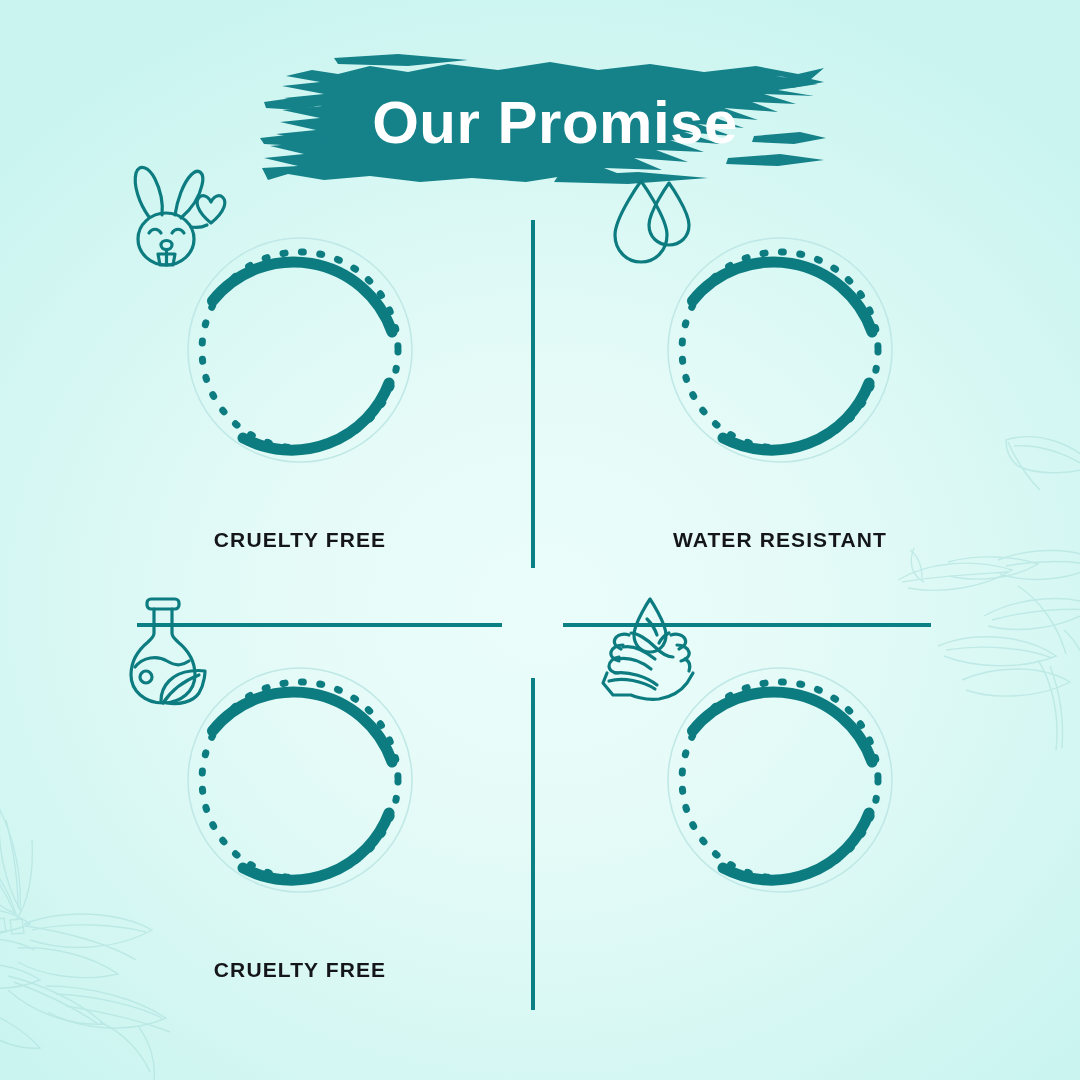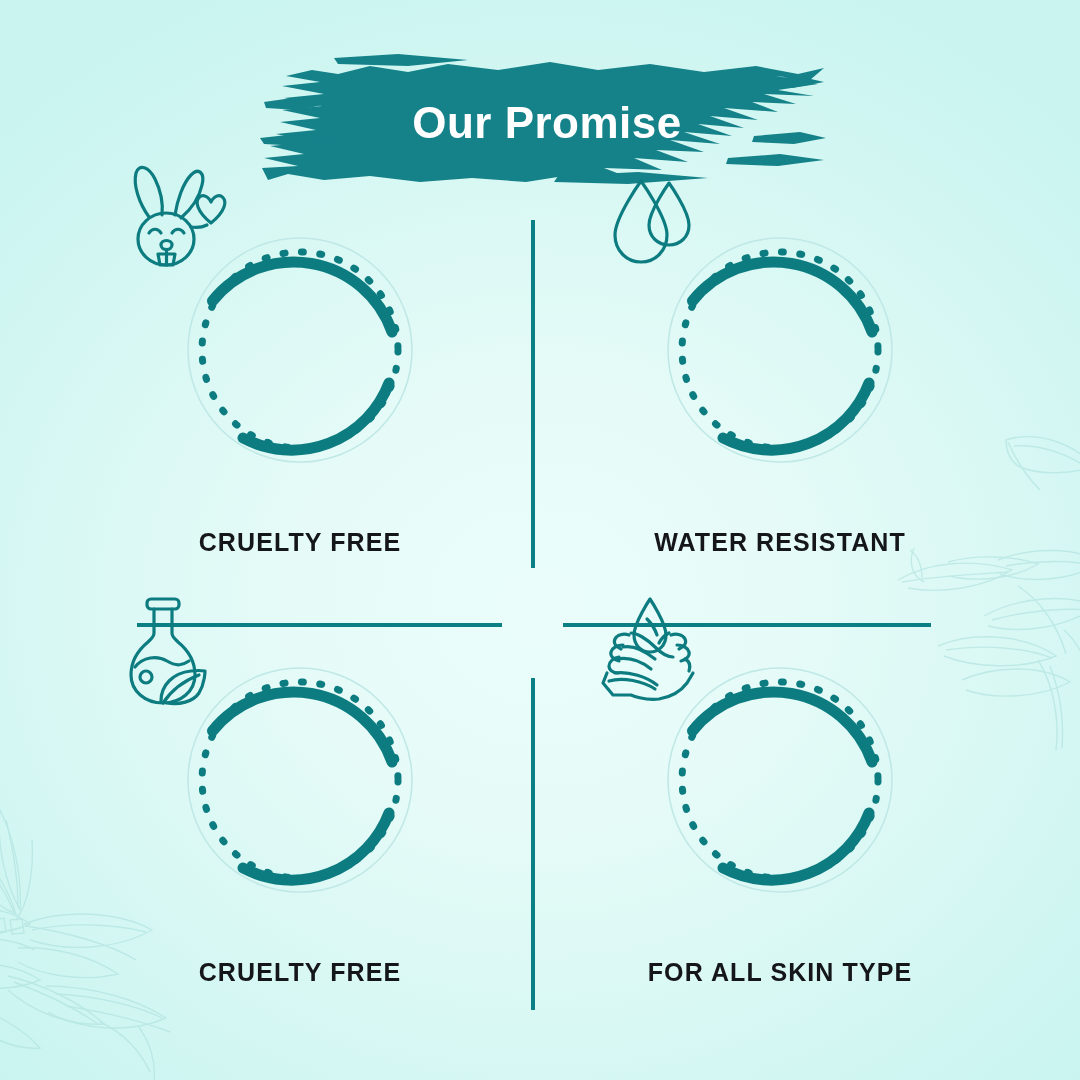--- a/index.html
+++ b/index.html
@@ -14,42 +14,42 @@
       radial-gradient(ellipse 70% 62% at 50% 56%, #eafdfa 0%, #e6fbf8 32%, #d9f8f4 62%, #c9f4f0 100%);
   }
   .bg-floral{position:absolute;pointer-events:none;opacity:.55;}
   #floral-right{right:-18px;top:430px;width:210px;height:330px;}
   #floral-bottomleft{left:-30px;bottom:-20px;width:280px;height:300px;}
 
   
   #title-band{position:absolute;left:258px;top:50px;width:570px;height:145px;}
   #title-band svg{position:absolute;inset:0;}
   #page-title{
-    position:absolute;left:4px;top:0;width:570px;height:145px;
+    position:absolute;left:12px;top:0;width:570px;height:145px;
     display:flex;align-items:center;justify-content:center;
-    color:#ffffff;font-size:44px;font-weight:700;letter-spacing:.5px;
+    color:#ffffff;font-size:60px;font-weight:700;letter-spacing:.5px;
     text-align:center;line-height:1;
   }
 
   
   #grid{position:absolute;left:0;top:200px;width:1080px;height:830px;}
   .cell{position:absolute;width:480px;height:395px;}
   .cell.c0{left:60px;top:20px;}
   .cell.c1{left:540px;top:20px;}
   .cell.c2{left:60px;top:450px;}
   .cell.c3{left:540px;top:450px;}
 
   .badge{position:absolute;left:50%;top:0;transform:translateX(-50%);width:260px;height:260px;}
   .badge svg{position:absolute;inset:0;}
   .glyph{position:absolute;left:50%;top:50%;transform:translate(-50%,-50%);width:130px;height:130px;}
 
   .cell-label{
     position:absolute;left:0;top:308px;width:100%;
     text-align:center;color:#15161a;
-    font-size:25px;font-weight:600;letter-spacing:1.1px;
+    font-size:21px;font-weight:600;letter-spacing:1.1px;
   }
 
   
   .divider{position:absolute;background:#0a7f84;}
   #divider-v-top{left:531px;top:220px;width:4px;height:348px;}
   #divider-v-bottom{left:531px;top:678px;width:4px;height:332px;}
   #divider-h-left{left:137px;top:623px;width:365px;height:4px;}
   #divider-h-right{left:563px;top:623px;width:368px;height:4px;}
 </style>
 </head>
@@ -213,17 +213,16 @@
           <path d="M32 74 C44 72 56 76 66 84"></path>
           <path d="M86 50 C92 48 98 50 100 54 C102 58 99 62 94 64"></path>
           <path d="M92 60 C98 60 103 63 104 67 C105 71 101 75 96 76"></path>
           <path d="M84 48 C80 50 76 54 74 58"></path>
           <path d="M22 88 L18 98 L28 110 L46 110 C46 110 60 116 74 114 C86 112 96 106 102 98 L108 88"></path>
           <path d="M100 74 C104 76 106 80 104 86"></path>
           <path d="M30 88 C44 86 62 92 72 100"></path>
           <path d="M24 96 C38 92 58 96 70 104"></path>
         </svg>
       </div>
-      <div class="cell-label">FOR ALL SKIN TYPE</div>
     </div>
 
   </div>
 </div>
 
 </body></html>

